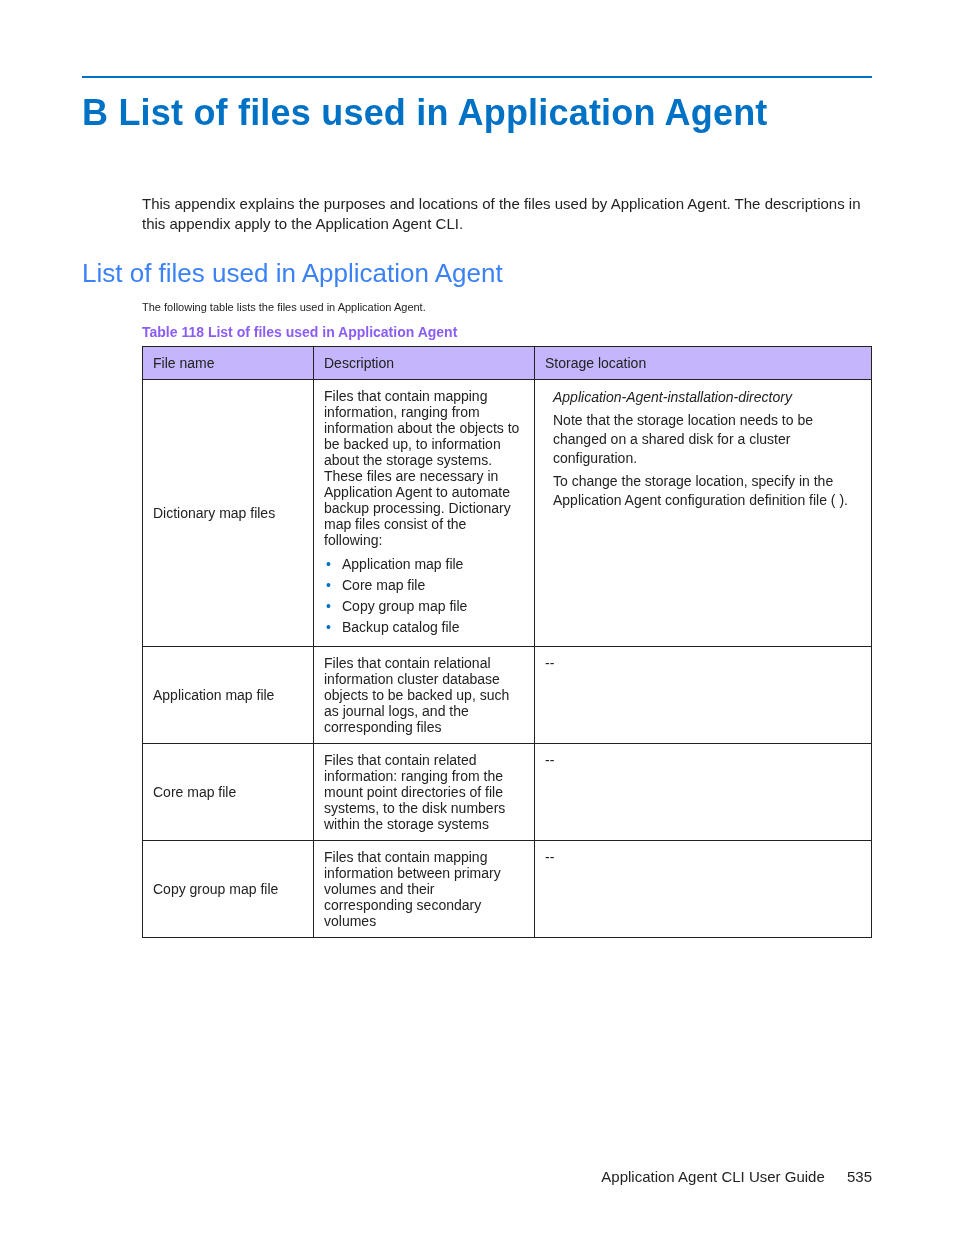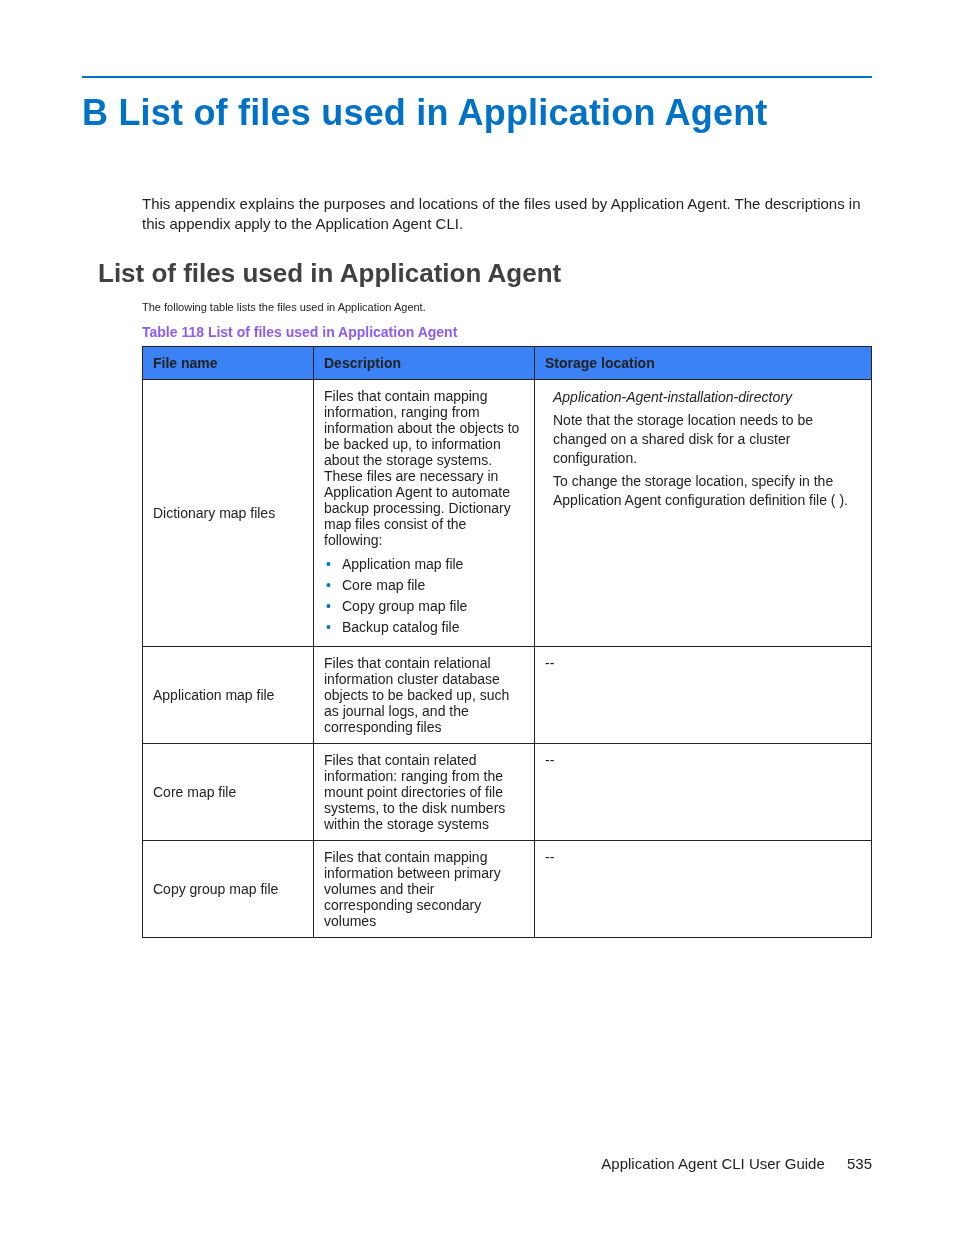--- a/index.html
+++ b/index.html
@@ -27,23 +27,23 @@
     letter-spacing: 0.2px;
   }
   .intro-para {
     margin-left: 60px;
     font-size: 15px;
     line-height: 1.35;
     margin-bottom: 23px;
   }
   h2.section-heading {
     font-size: 26px;
-    font-weight: 700;
-    color: #404040;
-    margin: 0 0 10px 16px;
+    font-weight: 400;
+    color: #3b82f6;
+    margin: 0 0 10px 0;
   }
   .section-sub {
     margin-left: 60px;
     font-size: 11px;
     line-height: 1.35;
     margin-bottom: 10px;
   }
   .table-caption {
     margin-left: 60px;
     font-size: 14px;
@@ -57,22 +57,22 @@
     width: calc(100% - 60px);
     font-size: 14px;
   }
   table.files th, table.files td {
     border: 1px solid #222;
     padding: 8px 10px;
     vertical-align: top;
     text-align: left;
   }
   table.files th {
-    font-weight: 700;
-    background: #3b82f6;
+    font-weight: 400;
+    background: #c4b5fd;
   }
   table.files th.col-name { width: 150px; }
   table.files th.col-desc { width: 200px; }
   table.files td.name-cell { vertical-align: middle; }
   ul.bullets {
     list-style: none;
     padding: 0;
     margin: 6px 0 0 0;
   }
   ul.bullets li {
@@ -86,21 +86,21 @@
     position: absolute;
     left: 2px;
     top: 0;
   }
   .italic { font-style: italic; }
   .storage-cell { vertical-align: middle; }
   .storage-cell p { margin: 0 0 4px 8px; line-height: 1.35; }
   .centered { text-align: center; vertical-align: middle; }
   .footer {
     position: absolute;
-    bottom: 63px;
+    bottom: 50px;
     right: 82px;
     font-size: 15px;
   }
   .footer .pagenum { margin-left: 18px; }
 </style>
 </head>
 <body>
 
 <div class="top-rule"></div>
 

